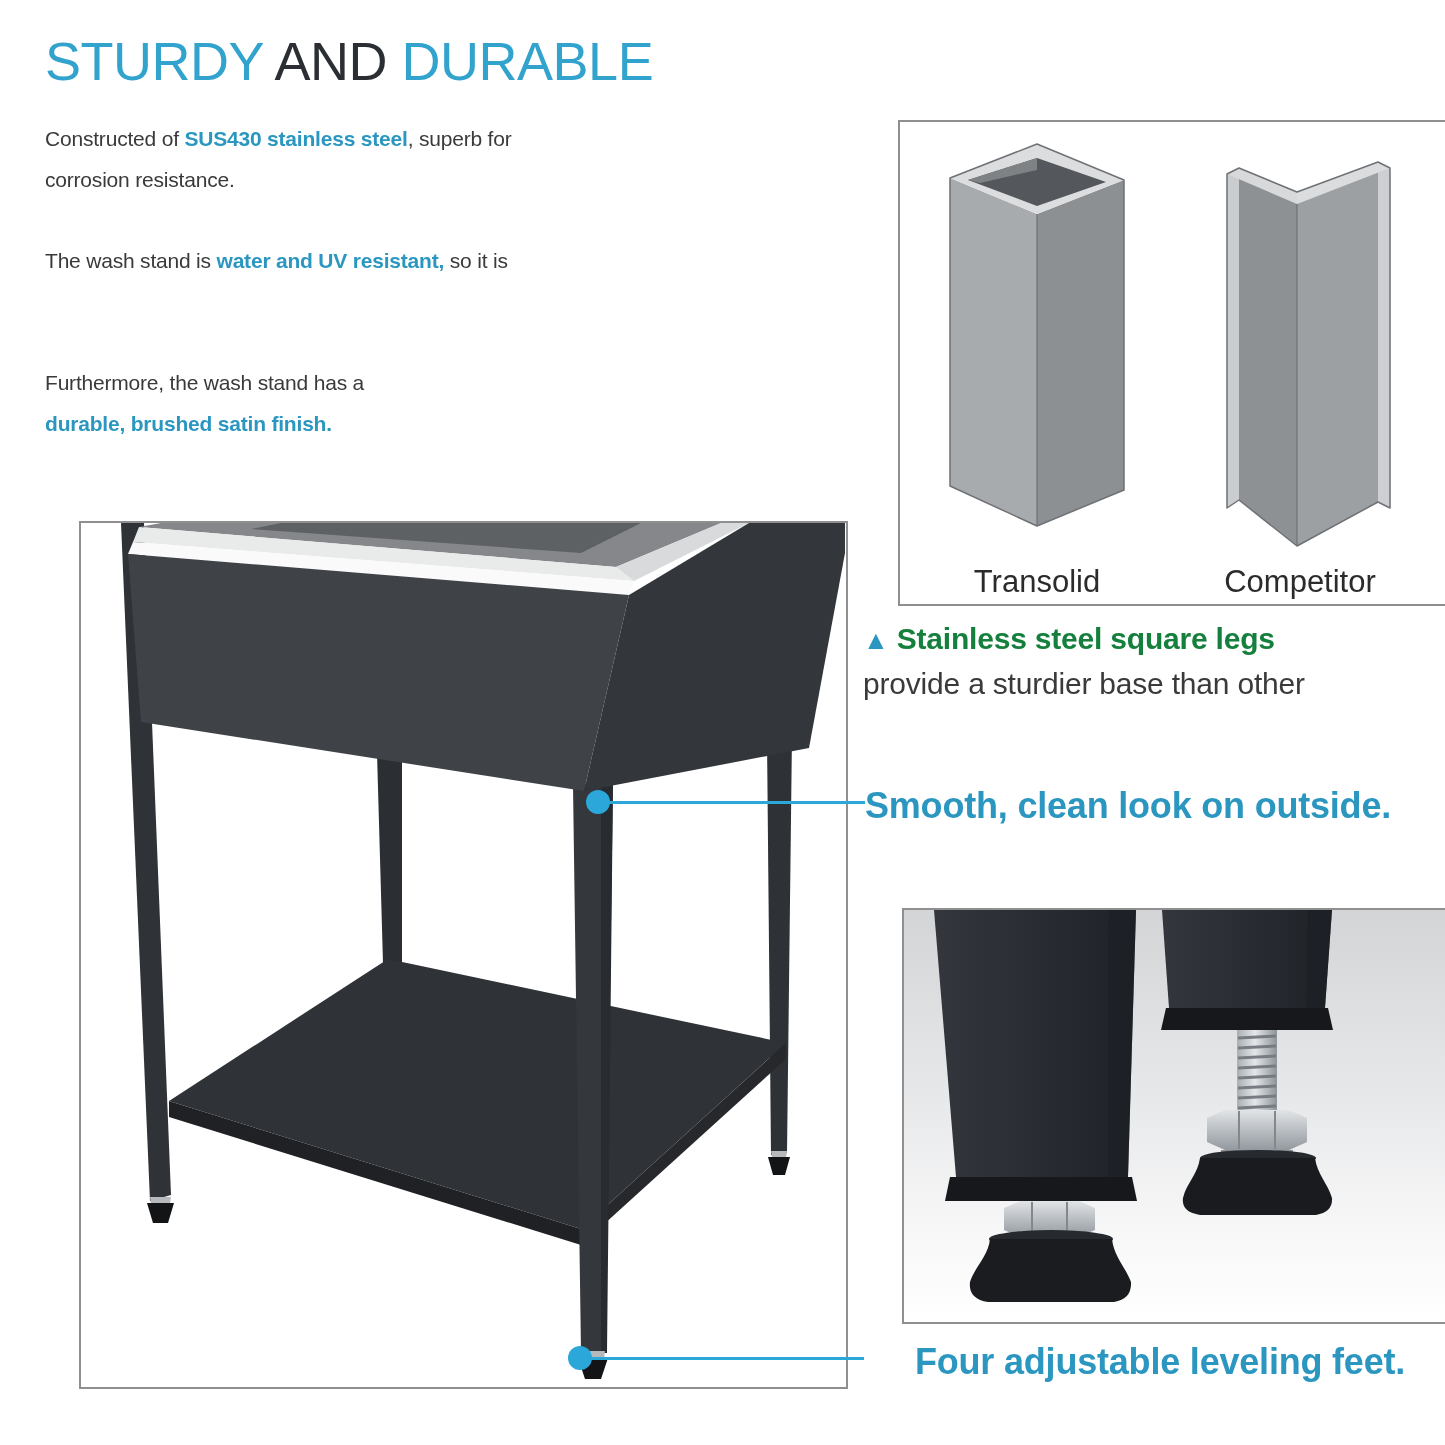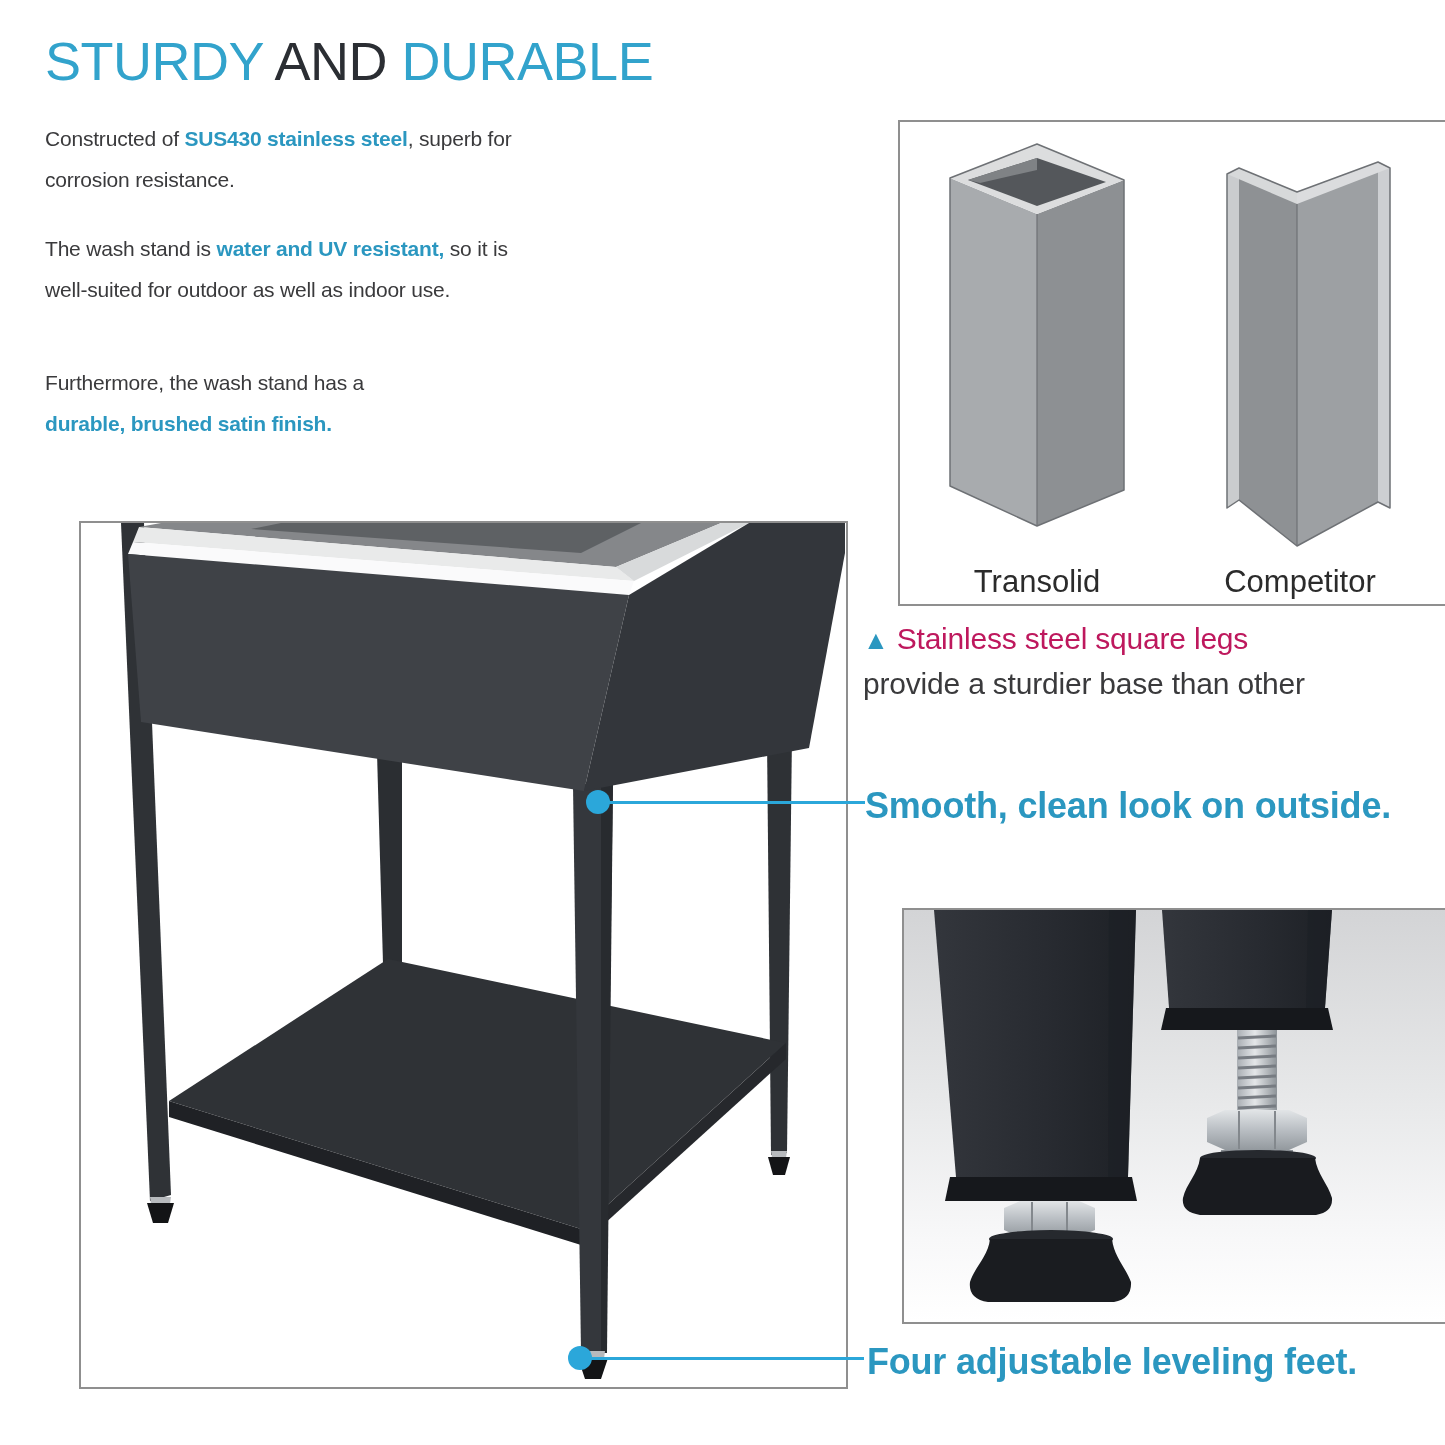--- a/index.html
+++ b/index.html
@@ -7,57 +7,57 @@
         font-family:"Liberation Sans",sans-serif;overflow:hidden;}
 
   .title{position:absolute;left:45px;top:30px;margin:0;font-size:54px;font-weight:400;
          letter-spacing:-0.5px;color:#32A3CC;white-space:nowrap;}
   .title .dark{color:#2B2E33;}
 
   .para{position:absolute;left:45px;width:800px;margin:0;font-size:21px;line-height:41px;
         color:#3A3A3C;letter-spacing:-0.2px;}
   .para strong{color:#2B97C0;font-weight:700;}
   #p1{top:118px}
-  #p2{top:228px}
+  #p2{top:240px}
   #p3{top:362px}
 
   .frame{position:absolute;border:2px solid #8F8F8F;background:#ffffff;box-sizing:border-box;margin-left:36px;}
   .product-box{left:43px;top:521px;width:769px;height:868px;}
   .compare-box{left:862px;top:120px;width:559px;height:486px;}
   .photo-box{left:866px;top:908px;width:555px;height:416px;}
 
   .note{position:absolute;left:863px;top:617px;margin:0;font-size:30px;line-height:43px;
         color:#3A3A3C;letter-spacing:-0.2px;}
   .note .marker{color:#2B97C0;font-size:26px;}
-  .note strong{color:#be185d;font-weight:400;}
+  .note strong{color:#15803d;font-weight:700;}
 
   .callout-label{position:absolute;font-size:36px;font-weight:700;color:#2B97C0;
                  letter-spacing:-0.2px;white-space:nowrap;}
   #smooth-label{left:865px;top:785px;}
-  #feet-label{left:867px;top:1341px;text-align:right;}
+  #feet-label{left:915px;top:1341px;text-align:right;}
 
   .callout-line{position:absolute;height:3px;background:#2BA7DA;}
   #line1{left:598px;top:801px;width:267px;}
   #line2{left:580px;top:1357px;width:284px;}
   .callout-dot{position:absolute;width:24px;height:24px;border-radius:50%;background:#2BA7DA;}
   #dot1{left:586px;top:790px;}
   #dot2{left:568px;top:1346px;}
 
   svg{display:block;}
 </style>
 </head>
 <body>
 
 <div class="page">
 
   <h1 class="title"><span>STURDY </span><span class="dark">AND</span><span> DURABLE</span></h1>
 
   <p class="para" id="p1"><span>Constructed of </span><strong>SUS430 stainless steel</strong><span>, superb for</span><br><span>corrosion resistance.</span></p>
 
-  <p class="para" id="p2"><span>The wash stand is </span><strong>water and UV resistant,</strong><span> so it is</span><br><span>well-suited for outdoor as well as indoor use.</span></p>
+  <p class="para" id="p2"><span>The wash stand is </span><strong>water and UV resistant,</strong><span> so it is</span><br></p>
 
   <p class="para" id="p3"><span>Furthermore, the wash stand has a</span><br><strong>durable, brushed satin finish.</strong></p>
 
   <div class="frame product-box">
     <svg width="765" height="864" viewBox="0 0 765 864">
 
       <g>
         <polygon points="40,0 63,0 90,672 69,678" fill="#2F3236"></polygon>
         <polygon points="296,230 321,230 321,440 302,440" fill="#2B2E32"></polygon>
         <polygon points="686,215 711,211 706,630 690,632" fill="#2E3135"></polygon>

